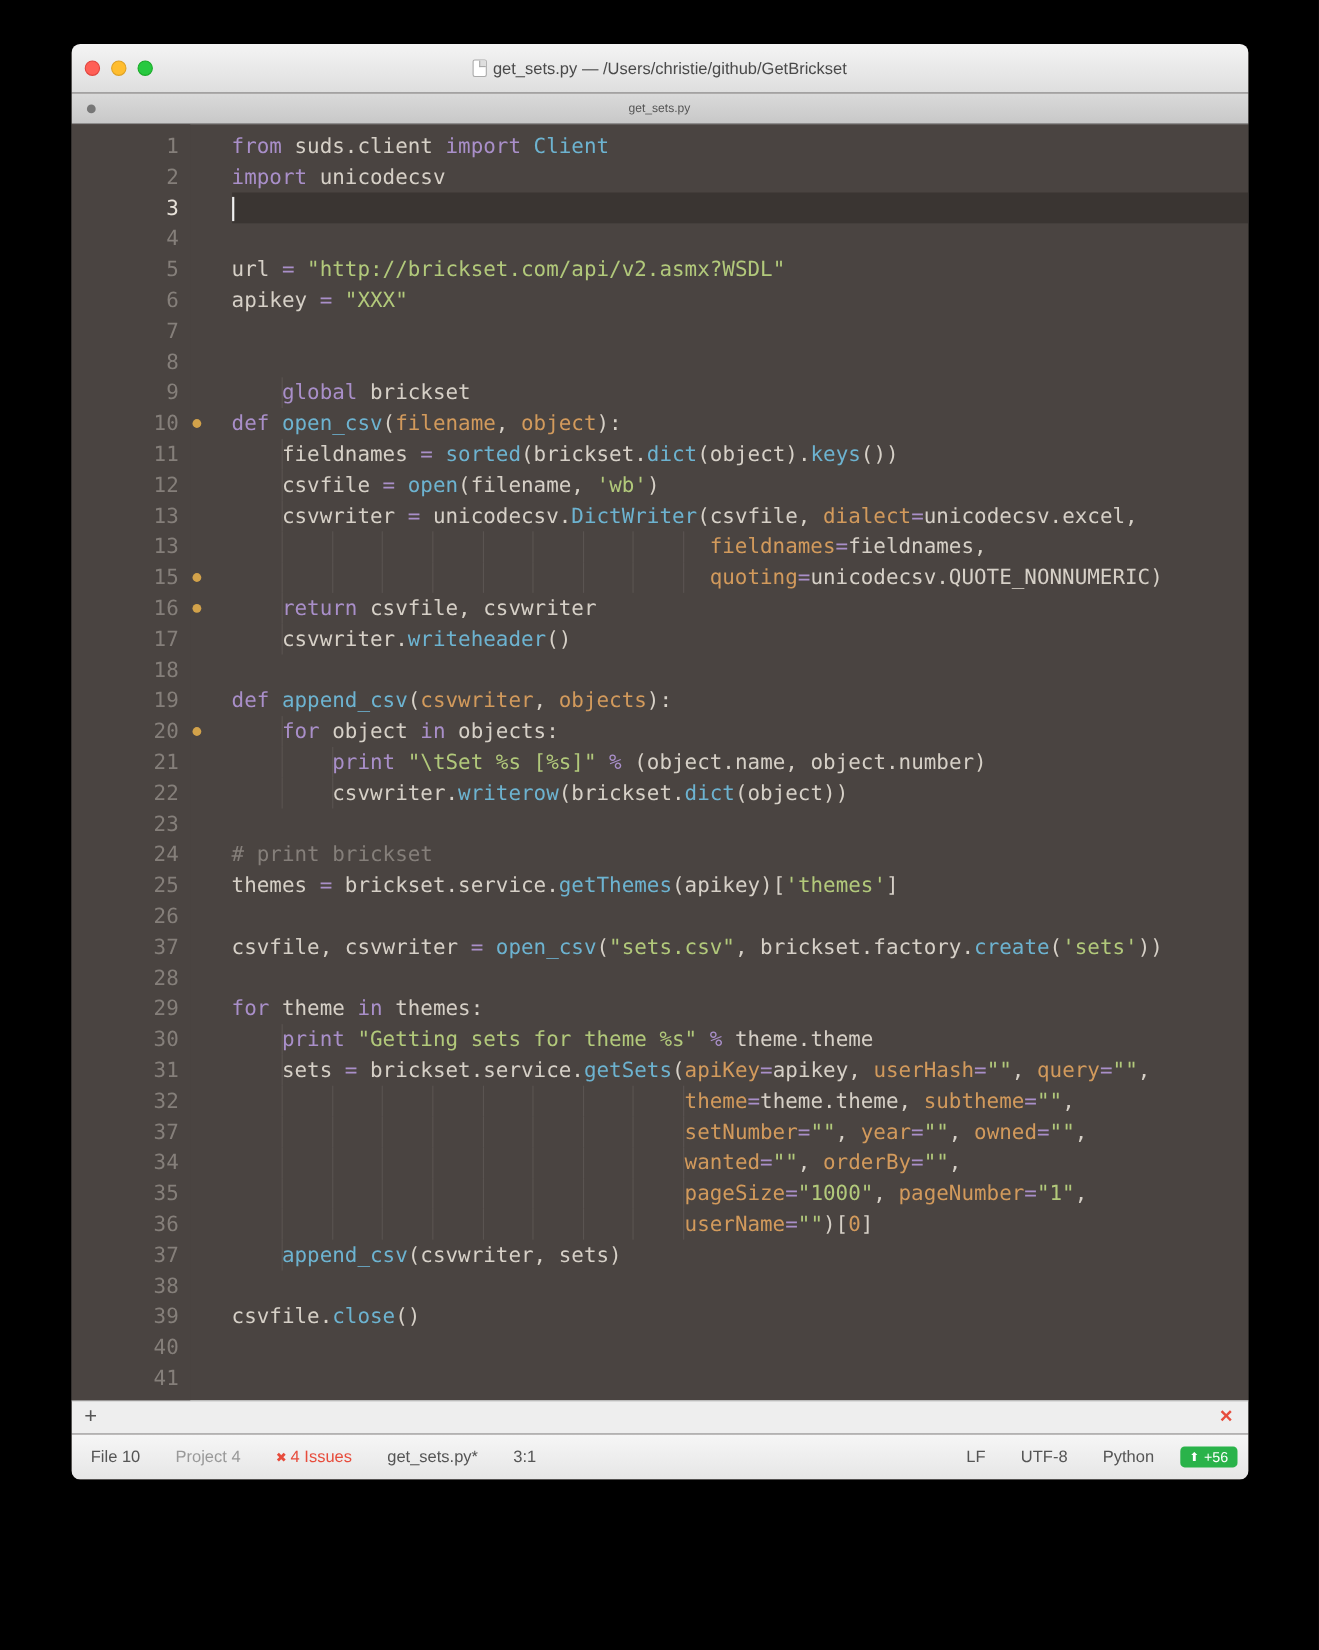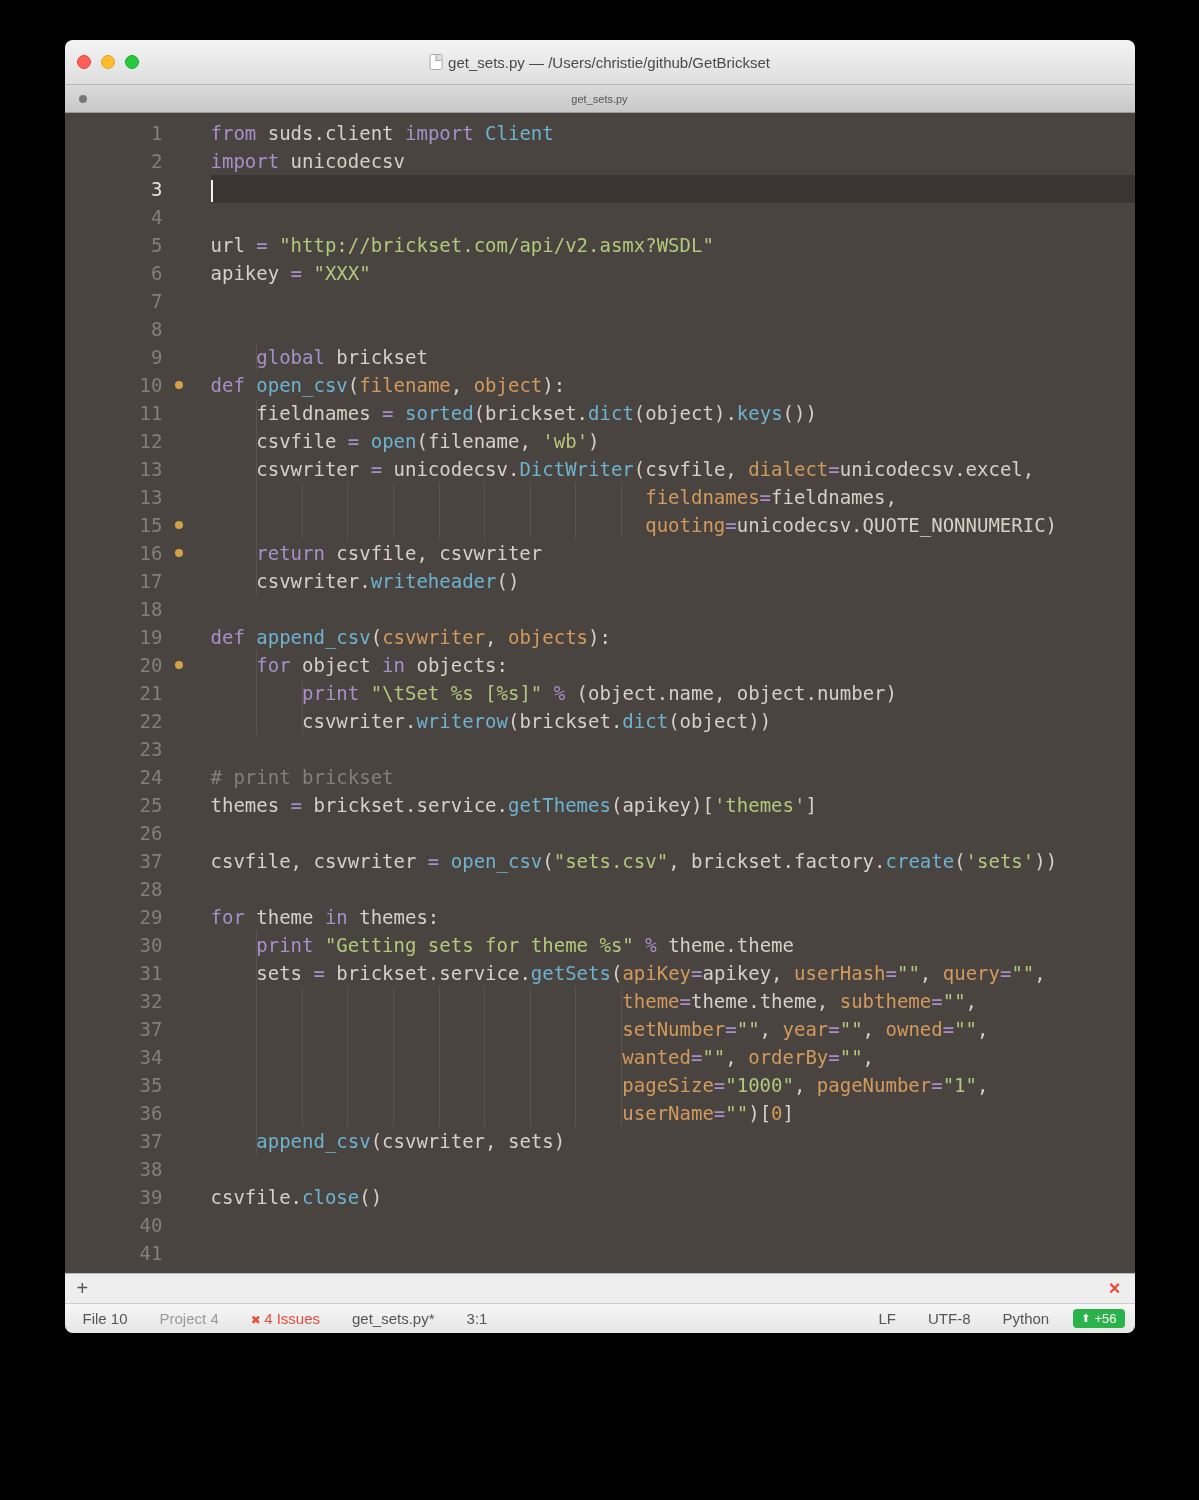--- a/index.html
+++ b/index.html
@@ -100,21 +100,21 @@
   height: 30px;
   background: #eeeeee;
   border-top: 1px solid #bbb;
   display:flex;
   align-items:center;
   font-size:17px;
 }
 .tabrow .plus { padding:0 12px; color:#555; font-size:20px; cursor:pointer; }
 .tabrow .x { margin-left:auto; padding:0 14px; color:#e74c3c; font-size:20px; font-weight:bold; cursor:pointer; }
 .status {
-  height: 30px;
+  height: 42px;
   background: linear-gradient(#f6f6f6,#e6e6e6);
   border-top:1px solid #ccc;
   display:flex;
   align-items:center;
   font-size:15px;
   color:#555;
   padding:0 10px;
   gap:16px;
 }
 .status .cell { padding:0 8px; }

